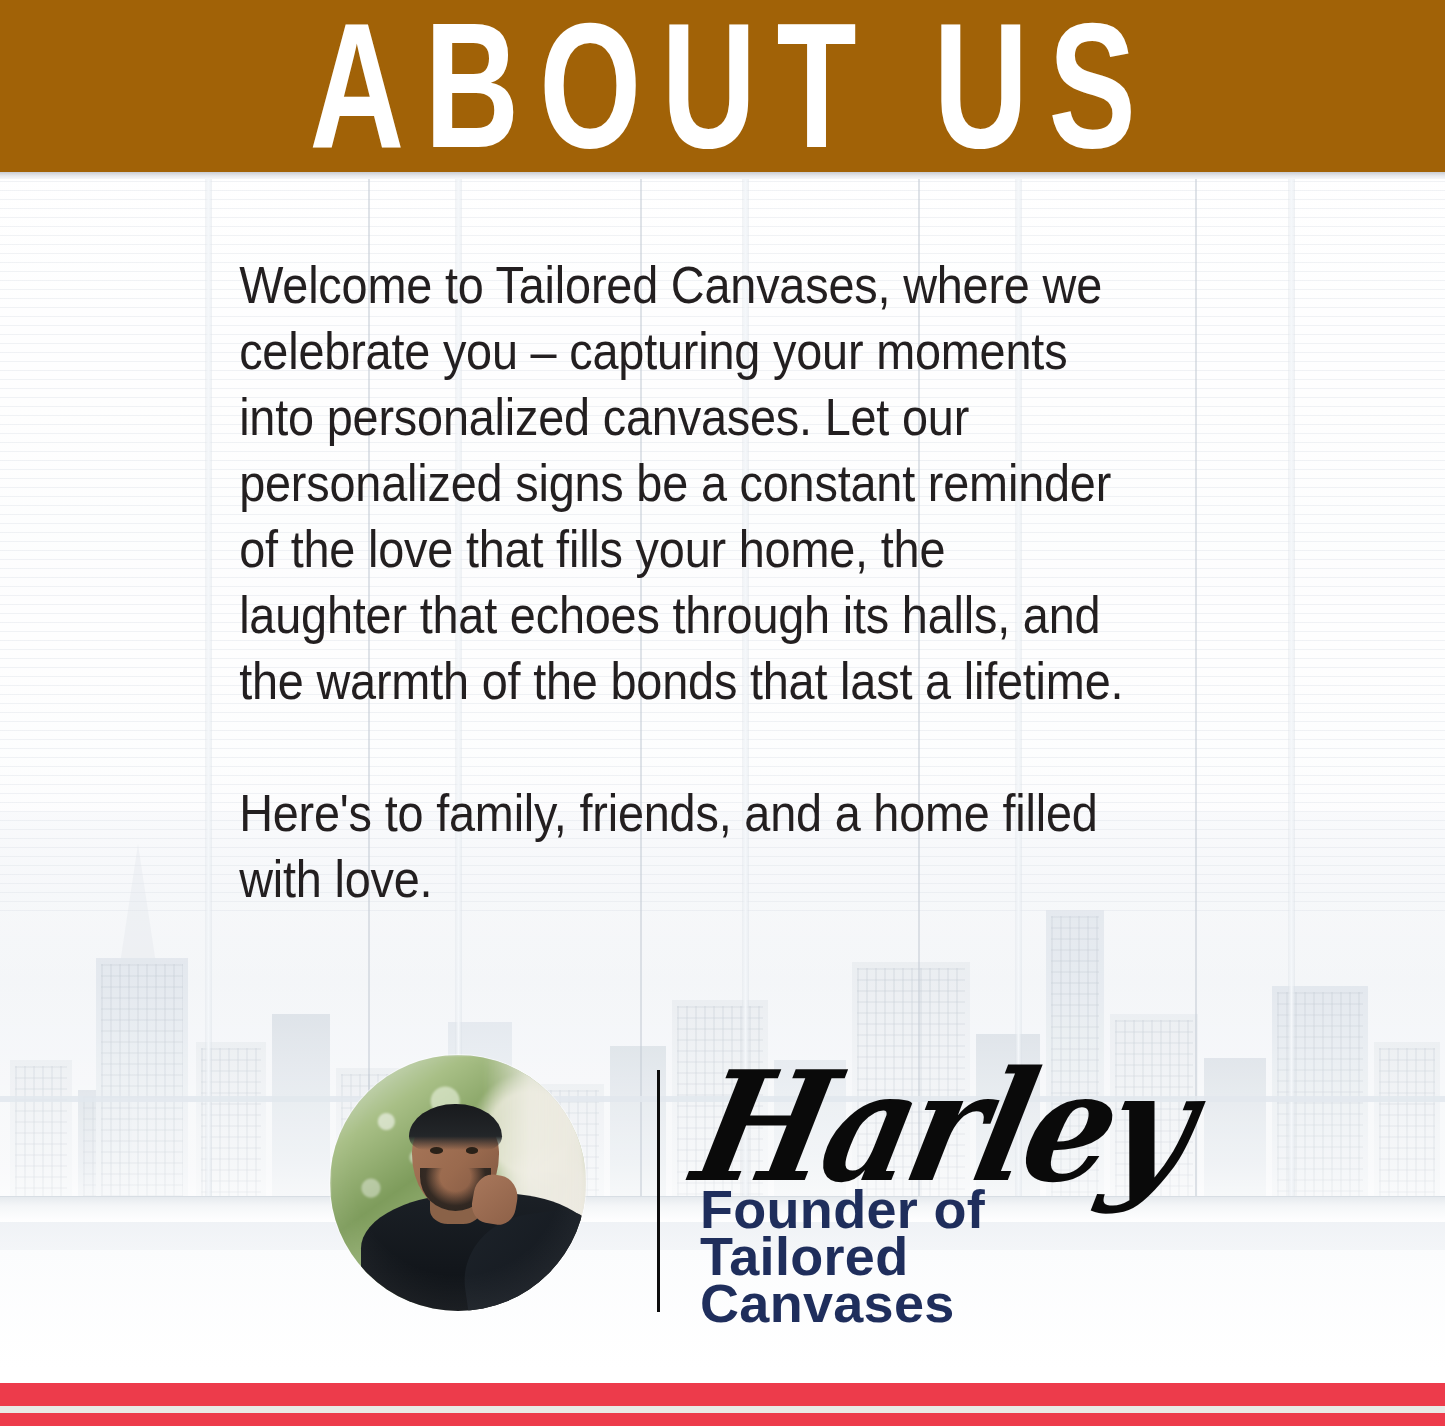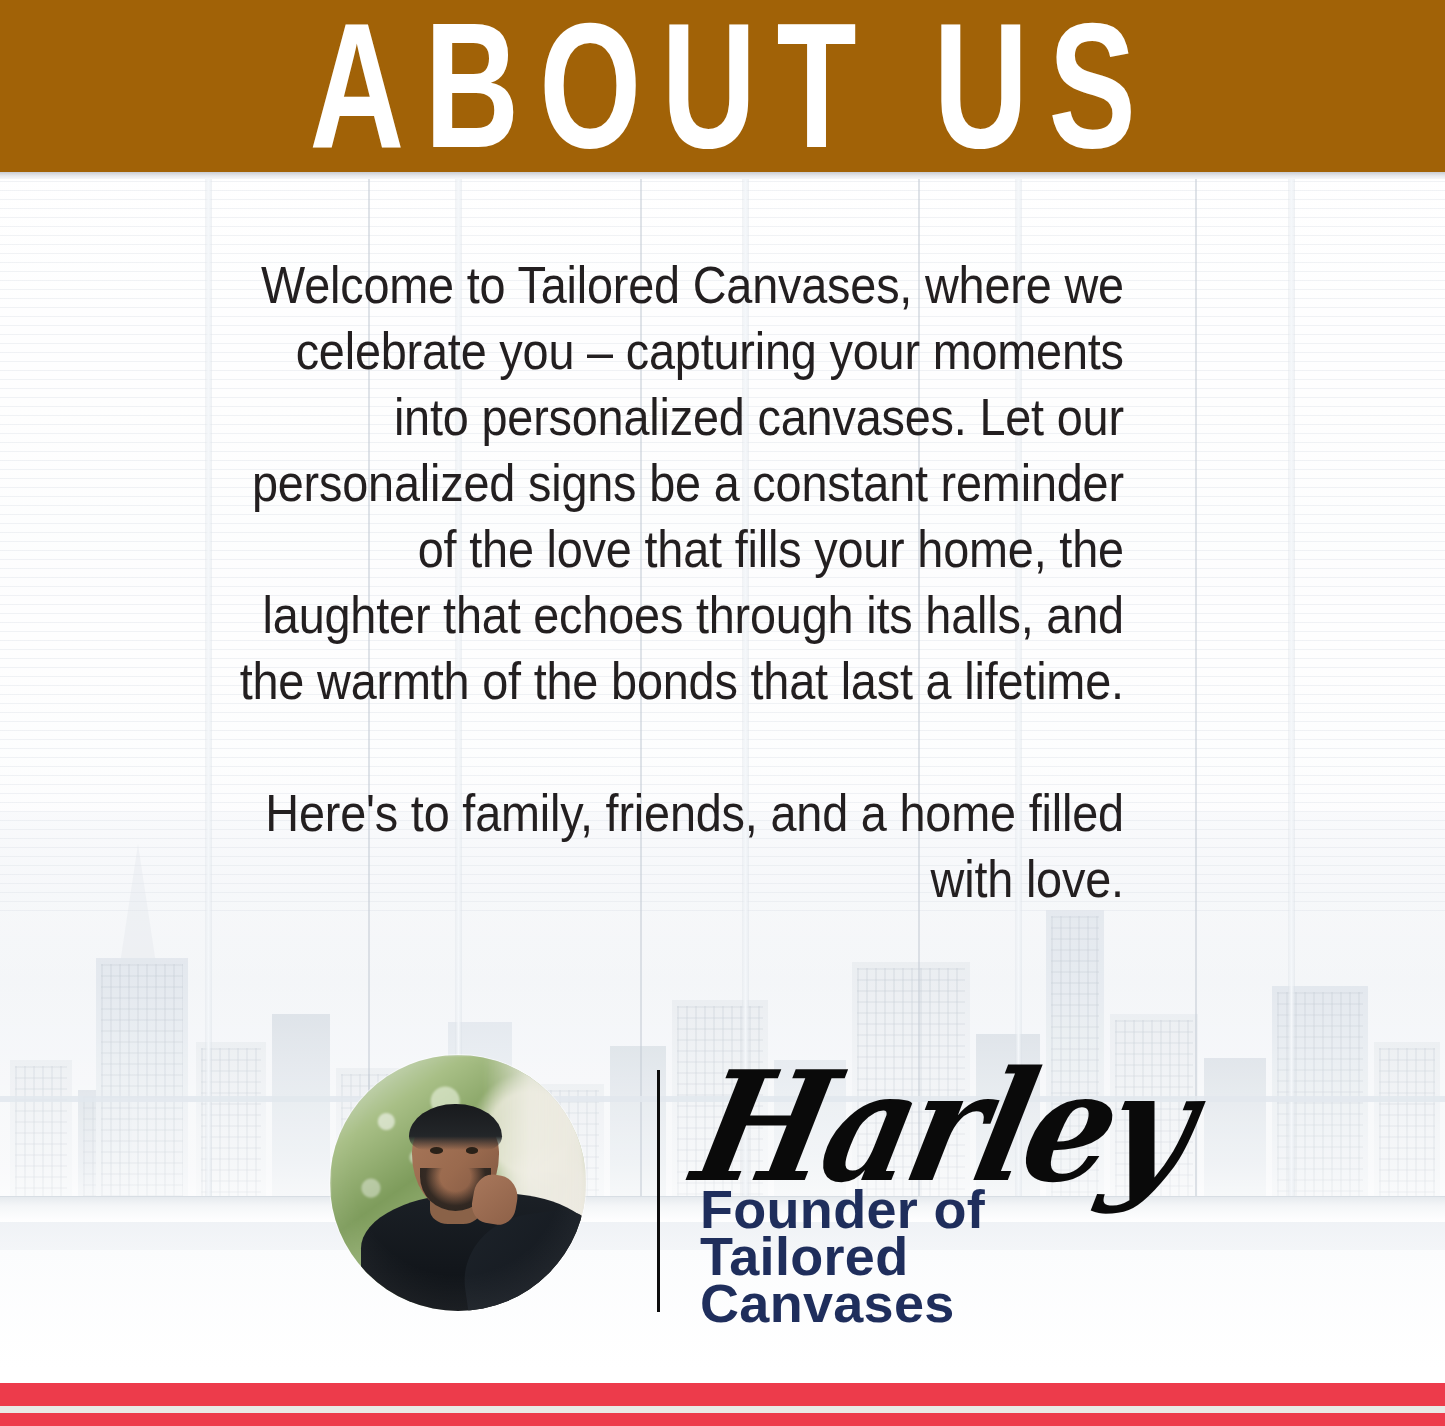--- a/index.html
+++ b/index.html
@@ -190,21 +190,21 @@
     background: linear-gradient(to bottom, #c9ccd2 0%, #e7e9ed 55%, #f6f7f9 100%);
     z-index: 3;
   }
 
   
   .body-copy {
     position: absolute;
     left: 0; top: 252px;
     width: 1363px;
     z-index: 2;
-    text-align: right;
+    text-align: left;
     padding: 0 190px;
   }
   .para {
     color: #231f20;
     font-family: "Liberation Sans", sans-serif;
     font-size: 52px;
     line-height: 66px;
     font-weight: normal;
     transform: scaleX(0.90);
     transform-origin: center top;

